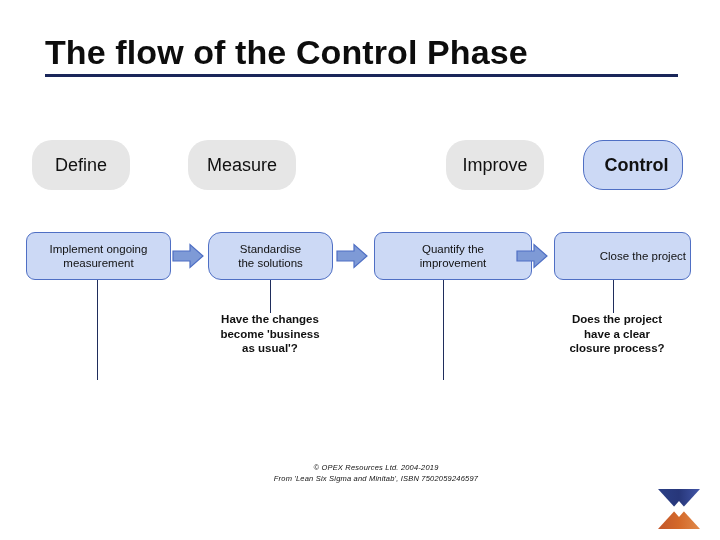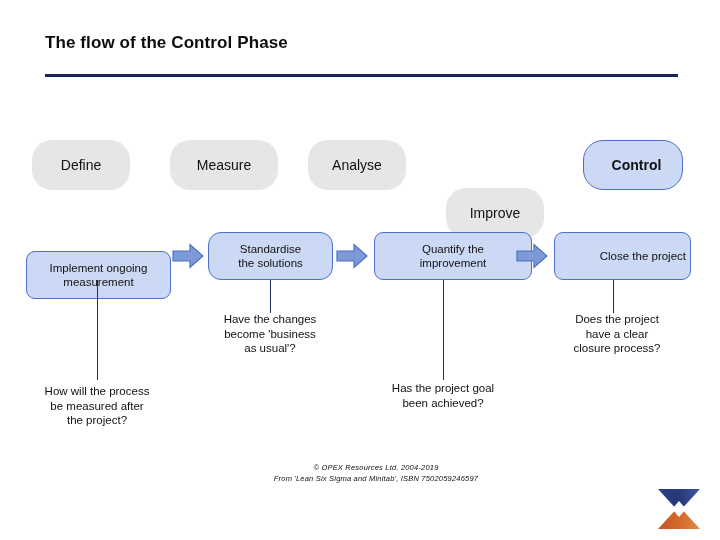--- a/index.html
+++ b/index.html
@@ -17,21 +17,21 @@
     background: #ffffff;
     overflow: hidden;
   }
 
   
   .slide-title {
     position: absolute;
     left: 45px;
     top: 33px;
     width: 640px;
-    font-size: 17px;
+    font-size: 34px;
     font-weight: bold;
     color: #0d0d0d;
     letter-spacing: 0.1px;
     white-space: nowrap;
   }
   .title-rule {
     position: absolute;
     left: 45px;
     top: 74px;
     width: 633px;
@@ -42,21 +42,21 @@
   
   .phase-box {
     position: absolute;
     height: 50px;
     border-radius: 20px;
     background: #e6e6e6;
     border: 1px solid transparent;
     display: flex;
     align-items: center;
     justify-content: center;
-    font-size: 14px;
+    font-size: 18px;
     color: #111111;
     box-sizing: border-box;
   }
   .phase-box.active {
     background: #ccd9f5;
     border: 1px solid #4f6fc4;
     font-weight: bold;
     padding-left: 7px;
   }
 
@@ -92,20 +92,21 @@
     background: #1f2d5c;
   }
 
   
   .question {
     position: absolute;
     text-align: center;
     font-size: 11.5px;
     line-height: 1.28;
     color: #111111;
+    font-weight: bold;
   }
 
   
   .footer {
     position: absolute;
     left: 16px;
     top: 463px;
     width: 720px;
     text-align: center;
     font-size: 7.5px;
@@ -128,34 +129,31 @@
 <body>
 
 <div id="slide">
 
   <div class="slide-title">The flow of the Control Phase</div>
   <div class="title-rule"></div>
 
   <div class="phase-box" style="left:32px; top:140px; width:98px;">
     <span>Define</span>
   </div>
-  <div class="phase-box" style="left:170px; top:140px; width:108px;">
+  <div class="phase-box" style="left:188px; top:140px; width:108px;">
     <span>Measure</span>
   </div>
-  <div class="phase-box" style="left:308px; top:140px; width:98px;">
-    <span>Analyse</span>
-  </div>
-  <div class="phase-box" style="left:446px; top:140px; width:98px;margin-top:48px;">
+  <div class="phase-box" style="left:446px; top:140px; width:98px;">
     <span>Improve</span>
   </div>
   <div class="phase-box active" style="left:583px; top:140px; width:100px;">
     <span>Control</span>
   </div>
 
-  <div class="step-box" style="left:26px; top:232px; width:145px;margin-top:19px;">
+  <div class="step-box" style="left:26px; top:232px; width:145px;">
     <span>
       <span>Implement ongoing</span><br><span>measurement</span>
     </span>
   </div>
 
   <div class="arrow" style="left:172px; top:243px;">
     <svg viewBox="0 0 32 26" width="32" height="26" preserveAspectRatio="none" aria-hidden="true">
       <polygon points="1,8 18,8 18,1.5 31,13 18,24.5 18,18 1,18" fill="#7e9ad6" stroke="#4f6fc4" stroke-width="1.2" stroke-linejoin="miter"></polygon>
     </svg>
   </div>
@@ -186,36 +184,27 @@
 
   <div class="step-box" style="left:554px; top:232px; width:137px;justify-content:flex-end;">
     <span>Close the project</span>
   </div>
 
   <div class="connector" style="left:97px;  top:280px; height:100px;"></div>
   <div class="connector" style="left:270px; top:280px; height:33px;"></div>
   <div class="connector" style="left:443px; top:280px; height:100px;"></div>
   <div class="connector" style="left:613px; top:280px; height:33px;"></div>
 
-  <div class="question" style="left:7px; top:384px; width:180px;">
-    <span>How will the process</span><br>
-    <span>be measured after</span><br>
-    <span>the project?</span>
-  </div>
 
   <div class="question" style="left:190px; top:312px; width:160px;">
     <span>Have the changes</span><br>
     <span>become 'business</span><br>
     <span>as usual'?</span>
   </div>
 
-  <div class="question" style="left:363px; top:381px; width:160px;">
-    <span>Has the project goal</span><br>
-    <span>been achieved?</span>
-  </div>
 
   <div class="question" style="left:543px; top:312px; width:148px;">
     <span>Does the project</span><br>
     <span>have a clear</span><br>
     <span>closure process?</span>
   </div>
 
   <div class="footer">
     <span>© OPEX Resources Ltd. 2004-2019</span><br>
     <span>From 'Lean Six Sigma and Minitab', ISBN 7502059246597</span>

